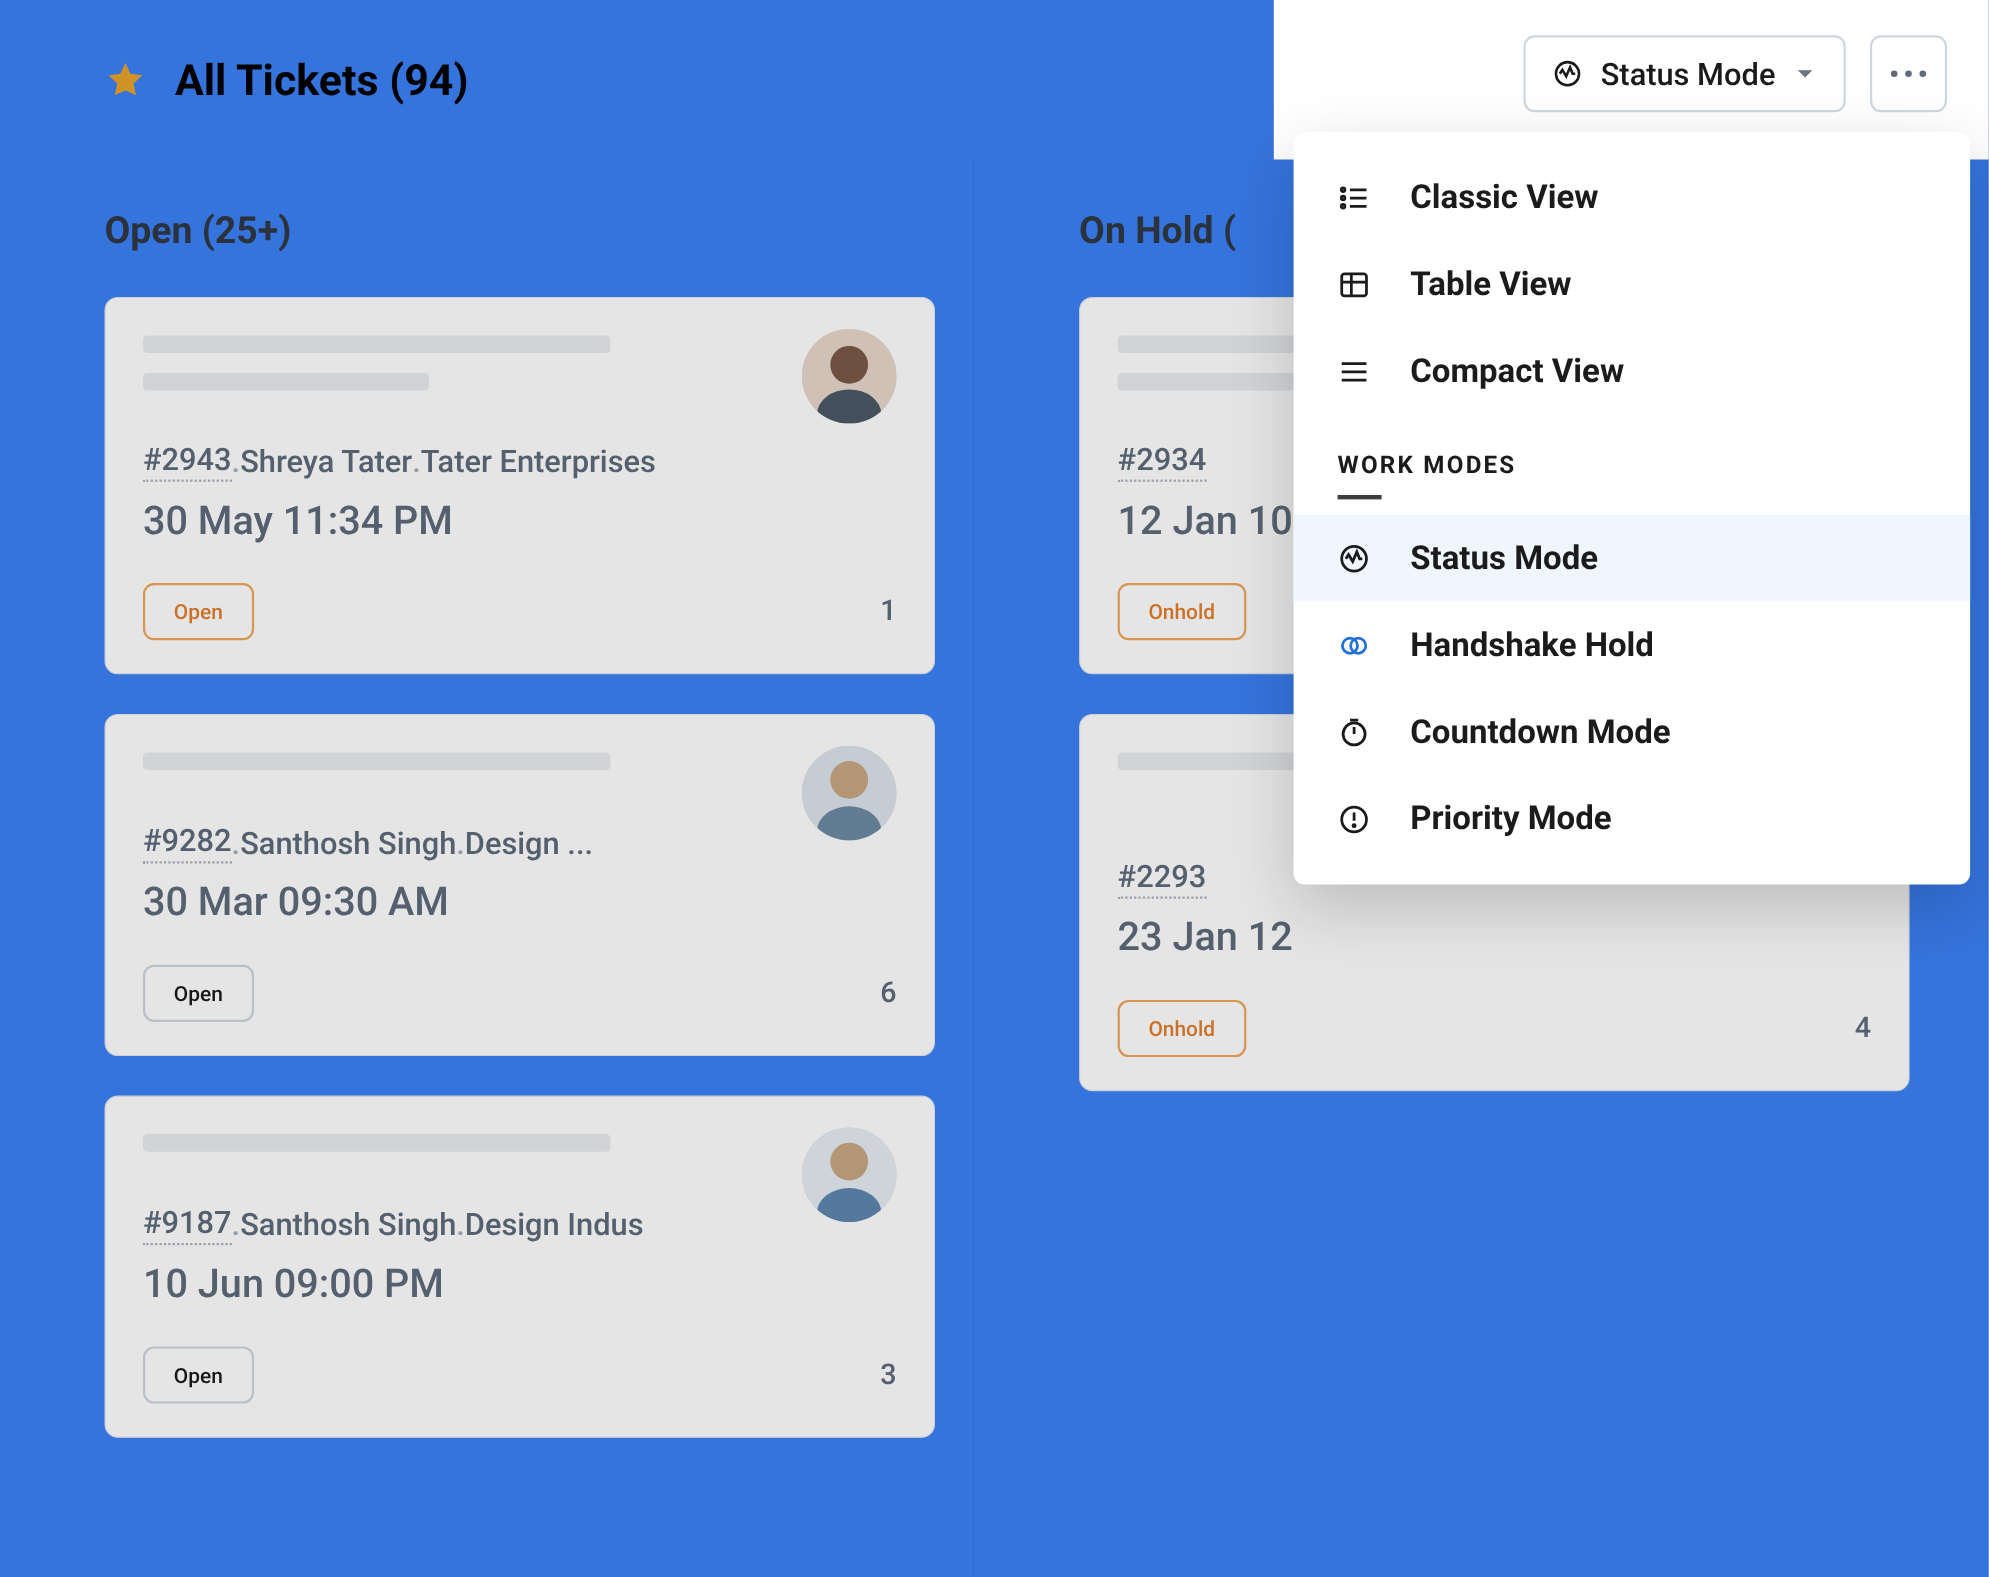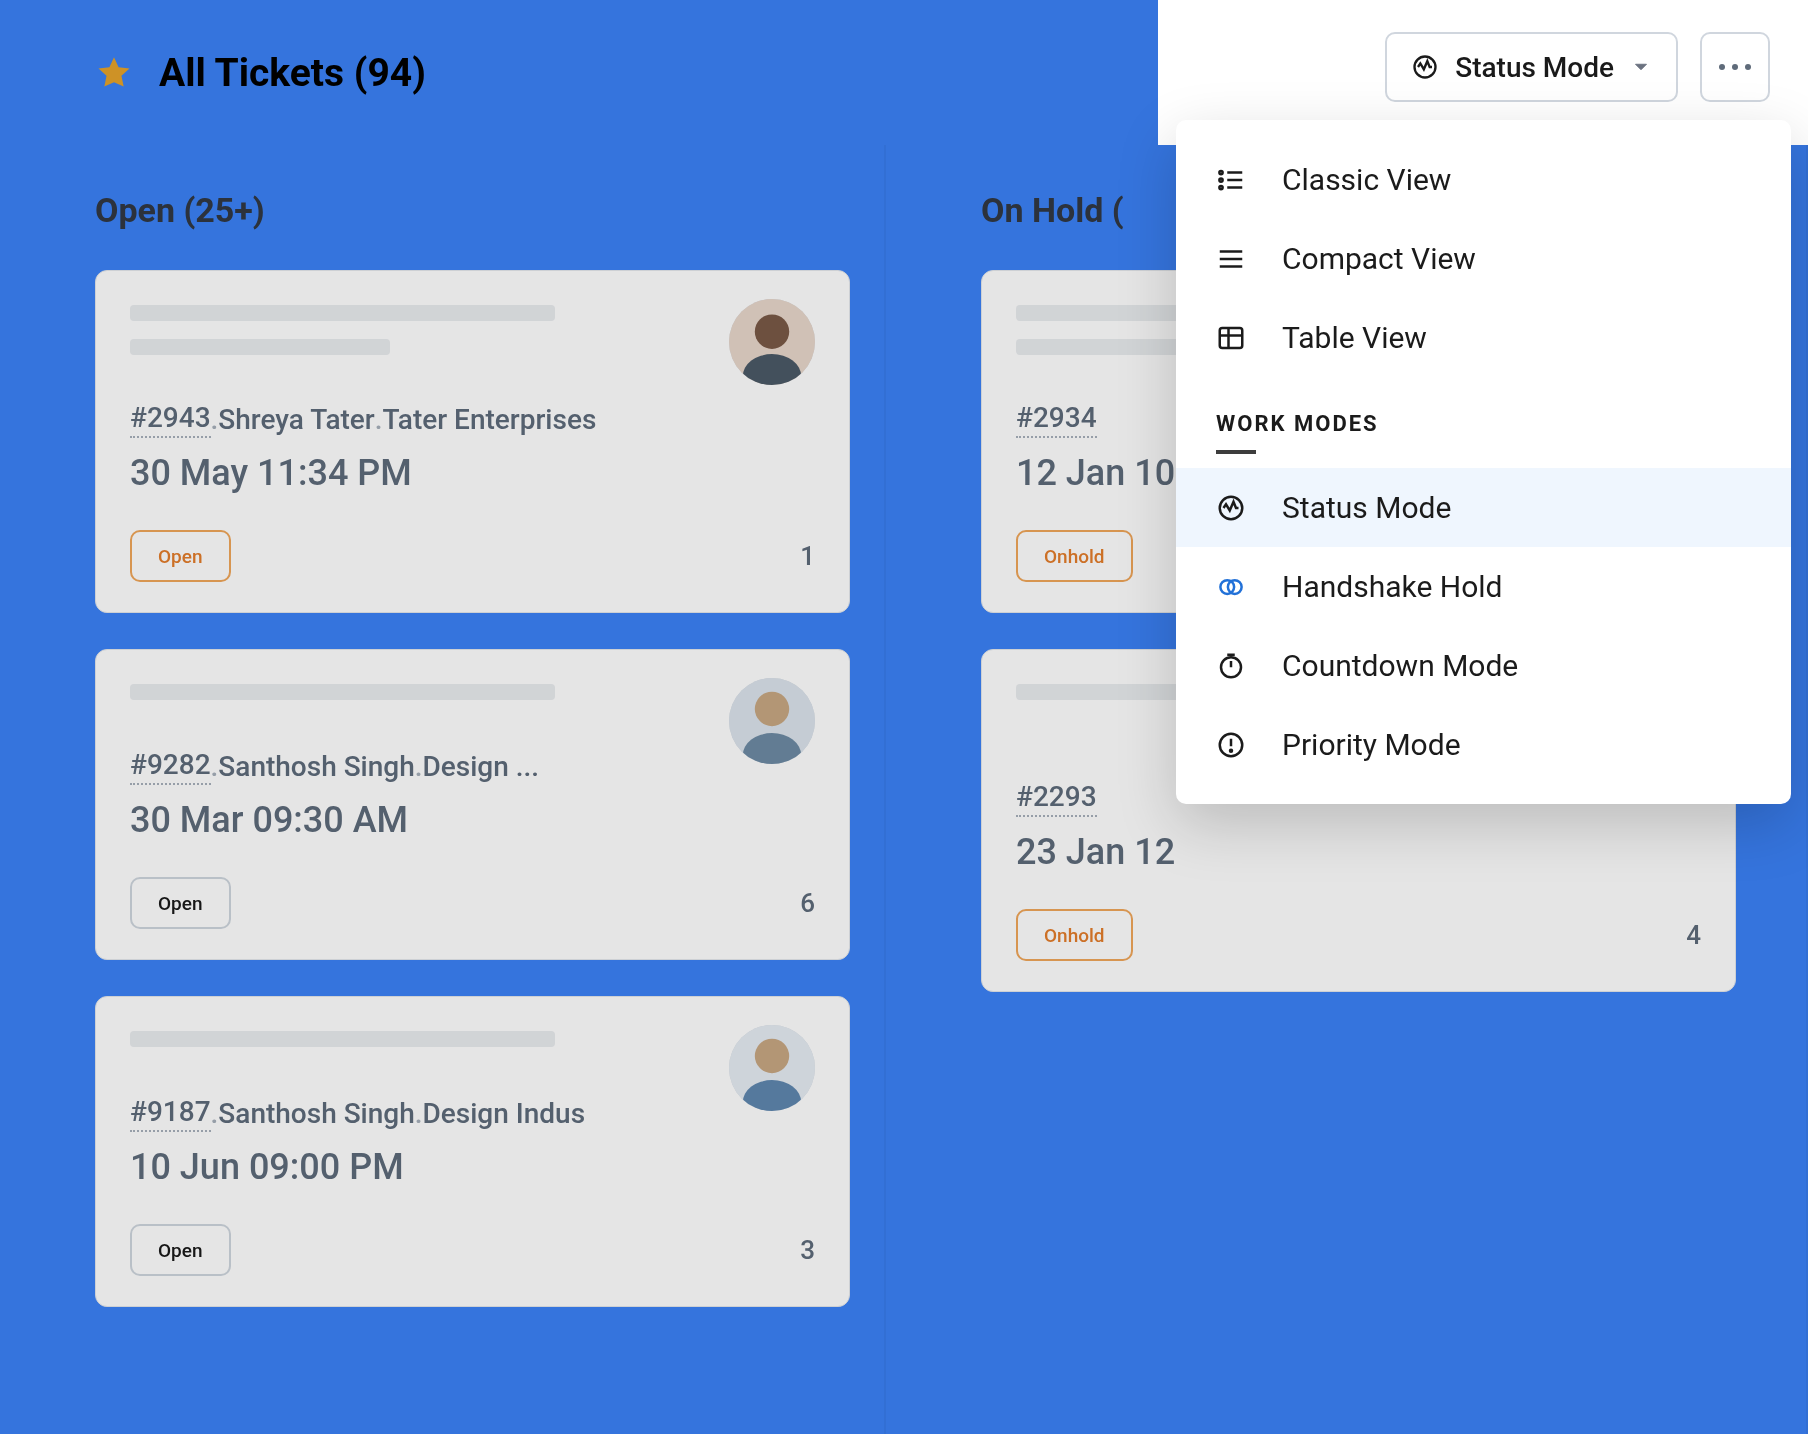--- a/index.html
+++ b/index.html
@@ -38,21 +38,21 @@
 .meta .dot { color:#A7B0BB; }
 .ts { font-size:36px; color:#5E6B7B; margin-top:14px; font-weight:500; }
 .card-footer { display:flex; align-items:center; justify-content:space-between; margin-top:36px; }
 .pill { display:inline-flex; align-items:center; justify-content:center; height:52px; padding:0 26px; border:2px solid #CFD6DE; border-radius:10px; font-size:19px; color:#1A1A1A; font-weight:500; }
 .pill.orange { border-color:#F0A65A; color:#E47D2B; }
 .count-n { font-size:26px; color:#5E6B7B; font-weight:500; }
 
 .top-white { position:absolute; top:0; right:0; width:650px; height:145px; background:#fff; z-index:30; }
 
 .dropdown { position:absolute; top:120px; right:17px; width:615px; background:#fff; border-radius:10px; box-shadow:0 20px 60px rgba(0,0,0,0.18); z-index:50; padding:20px 0 20px 0; }
-.dd-item { display:flex; align-items:center; gap:36px; padding:22px 40px; font-size:30px; color:#1B1B1B; font-weight:400; cursor:pointer; }
+.dd-item { display:flex; align-items:center; gap:36px; padding:22px 40px; font-size:30px; color:#1B1B1B; font-weight:700; cursor:pointer; }
 .dd-item .ii { width:30px; height:30px; display:flex; align-items:center; justify-content:center; }
 .dd-item .ii svg { stroke:#1B1B1B; }
 .dd-item.active { background:#EFF6FE; }
 .dd-item.blue .ii svg { stroke:#2271D8; }
 .dd-group { padding:34px 40px 14px 40px; }
 .dd-group .glabel { font-size:22px; font-weight:700; letter-spacing:2px; color:#1B1B1B; }
 .dd-group .gline { width:40px; height:4px; background:#1B1B1B; margin-top:14px; opacity:0.85; }
 </style>
 </head>
 <body>
@@ -218,37 +218,37 @@
             <line x1="9" y1="12" x2="21" y2="12"></line>
             <circle cx="4" cy="18" r="1.3"></circle>
             <line x1="9" y1="18" x2="21" y2="18"></line>
           </svg>
     </span>
     <span>Classic View</span>
   </div>
   <div class="dd-item">
     <span class="ii">
       <svg viewBox="0 0 24 24" fill="none" stroke-width="2">
+            <rect x="3" y="4" width="18" height="16" rx="2"></rect>
+            <line x1="3" y1="10" x2="21" y2="10"></line>
+            <line x1="10" y1="4" x2="10" y2="20"></line>
+          </svg>
+    </span>
+    <span>Table View</span>
+  </div>
+  <div class="dd-item">
+    <span class="ii">
+      <svg viewBox="0 0 24 24" fill="none" stroke-width="2">
             <line x1="3" y1="6" x2="21" y2="6"></line>
             <line x1="3" y1="12" x2="21" y2="12"></line>
             <line x1="3" y1="18" x2="21" y2="18"></line>
           </svg>
     </span>
     <span>Compact View</span>
   </div>
-  <div class="dd-item">
-    <span class="ii">
-      <svg viewBox="0 0 24 24" fill="none" stroke-width="2">
-            <rect x="3" y="4" width="18" height="16" rx="2"></rect>
-            <line x1="3" y1="10" x2="21" y2="10"></line>
-            <line x1="10" y1="4" x2="10" y2="20"></line>
-          </svg>
-    </span>
-    <span>Table View</span>
-  </div>
 
   <div class="dd-group">
     <div class="glabel">WORK MODES</div>
     <div class="gline"></div>
   </div>
 
   <div class="dd-item active">
     <span class="ii">
       <svg viewBox="0 0 24 24" fill="none" stroke-width="2">
             <circle cx="12" cy="12" r="9"></circle>

